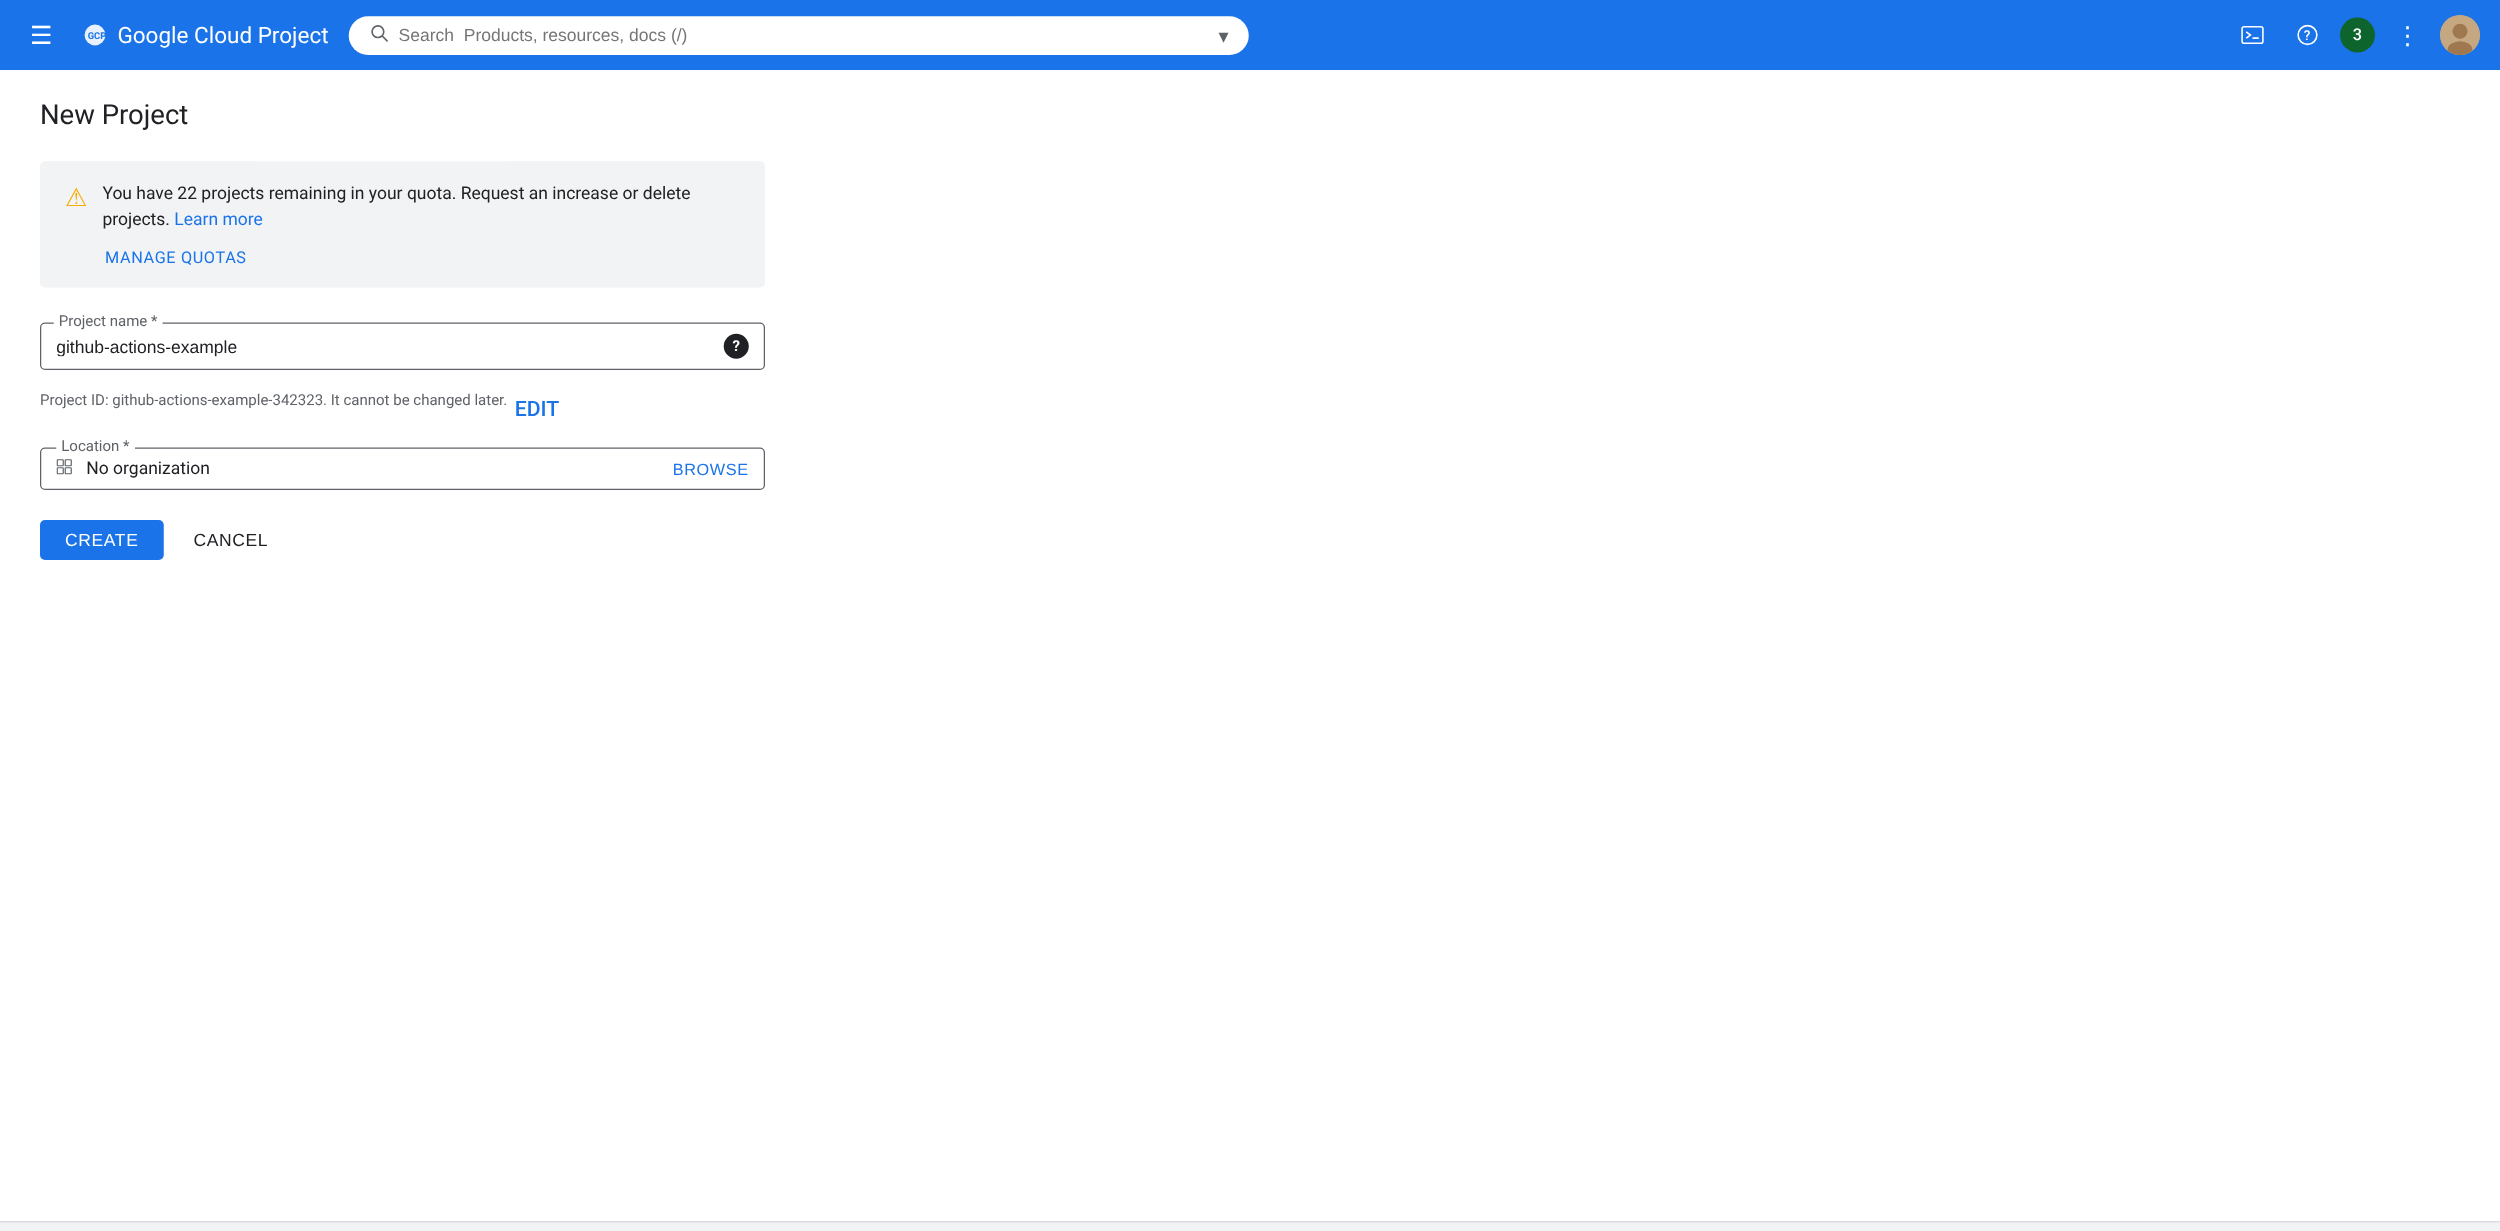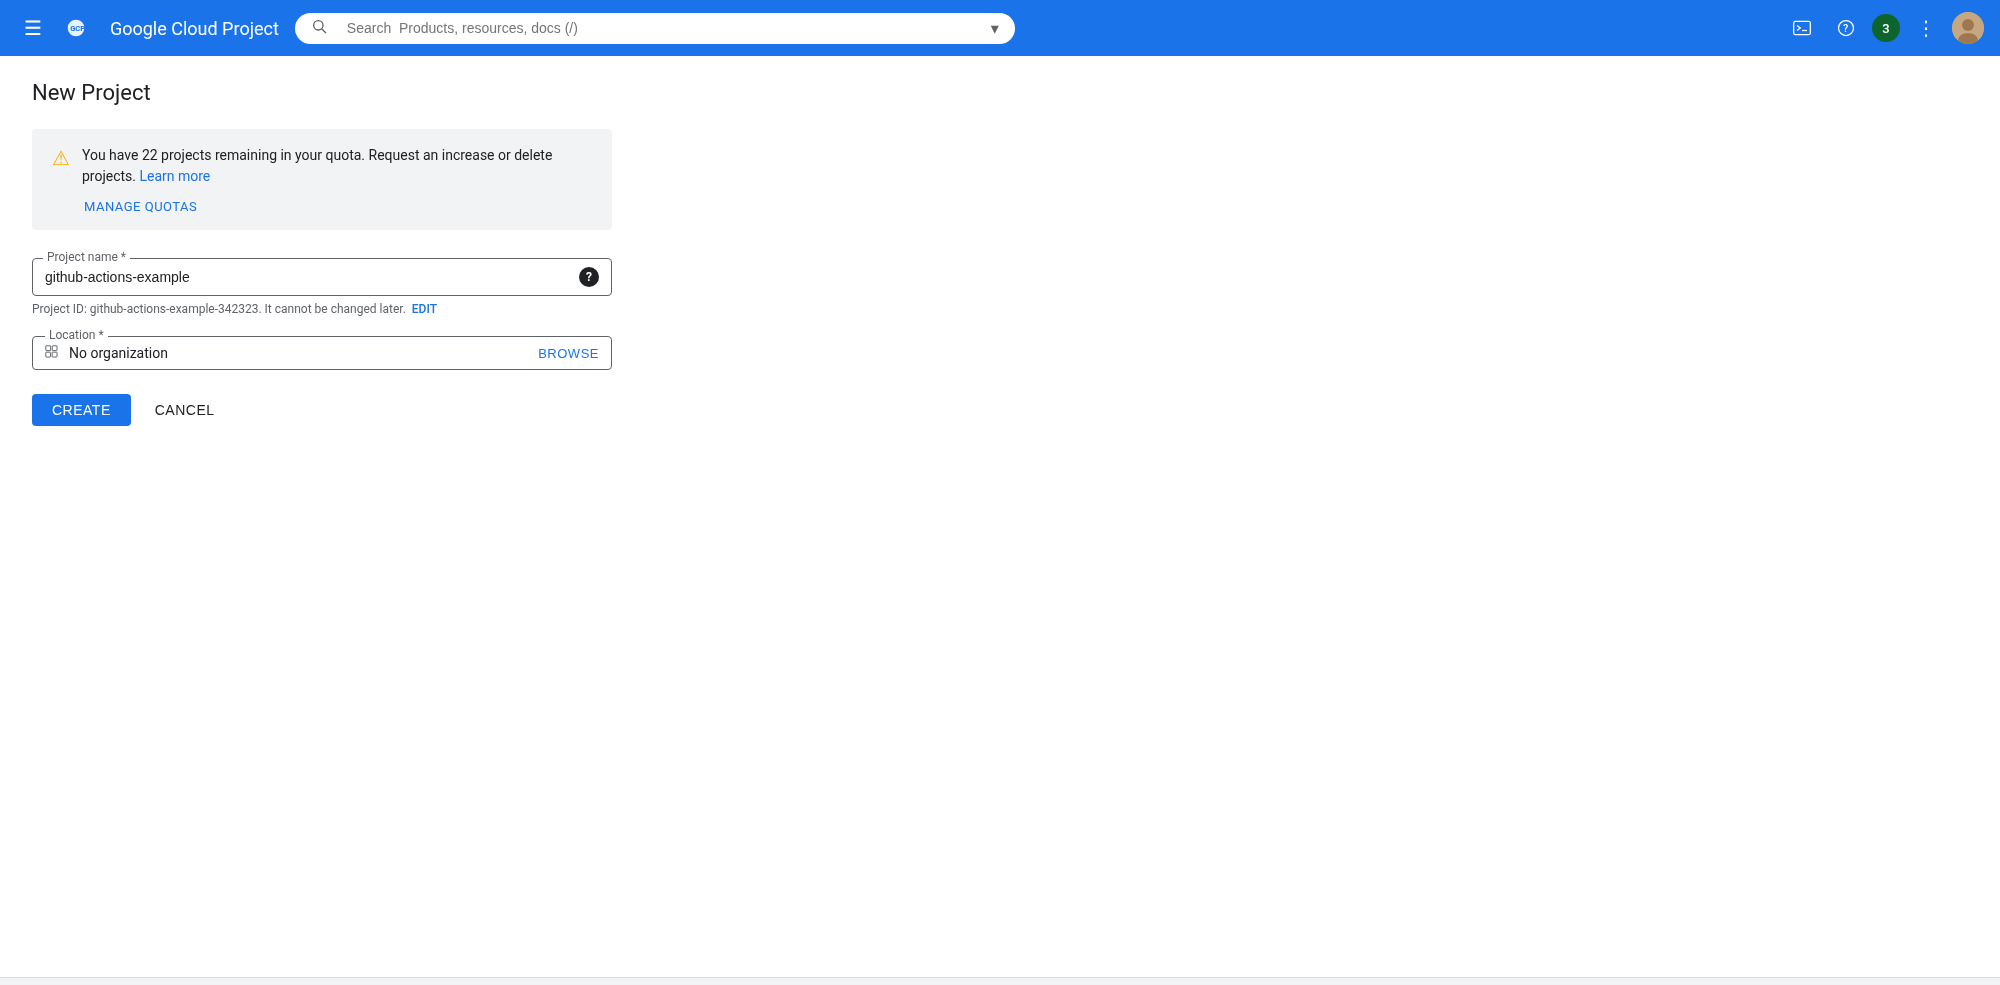--- a/index.html
+++ b/index.html
@@ -16,36 +16,36 @@
     }
     .topnav-menu-icon {
       color: #fff;
       font-size: 20px;
       cursor: pointer;
       padding: 8px;
       border-radius: 50%;
     }
     .topnav-logo {
       display: flex;
-      gap: 24px;
+      gap: 8px;
       color: #fff;
       font-size: 18px;
       font-weight: 400;
       white-space: nowrap;
     }
     .search-bar {
       flex: 1;
       max-width: 720px;
       background: #fff;
       border-radius: 24px;
       display: flex;
       align-items: center;
       padding: 0 16px;
       height: 31px;
-      gap: 20px;
+      gap: 8px;
     }
     .search-bar input {
       border: none;
       outline: none;
       flex: 1;
       font-size: 14px;
       color: #202124;
       background: transparent;
     }
     .search-icon { color: #5f6368; font-size: 16px; }
@@ -199,22 +199,23 @@
       font-size: 12px;
       color: #5f6368;
       margin-top: 6px;
       display: flex;
       align-items: center;
       gap: 6px;
     }
     .field-hint a {
       color: #1a73e8;
       text-decoration: none;
-      font-size: 12px;
+      font-size: 17px;
       font-weight: 500;
+      margin-top: 16px;
     }
 
     
     .location-field-wrapper {
       position: relative;
       border: 1px solid #5f6368;
       border-radius: 4px;
       padding: 8px 12px;
     }
     .location-field-label {

